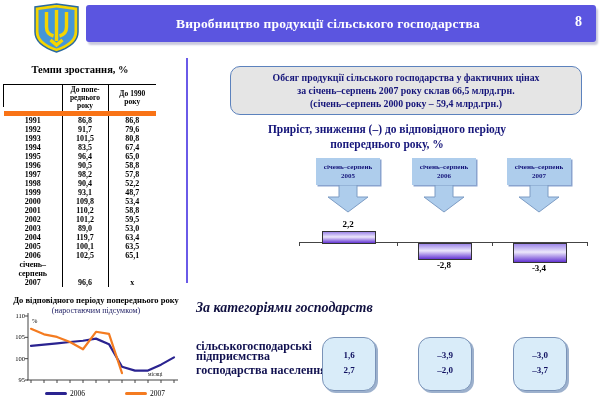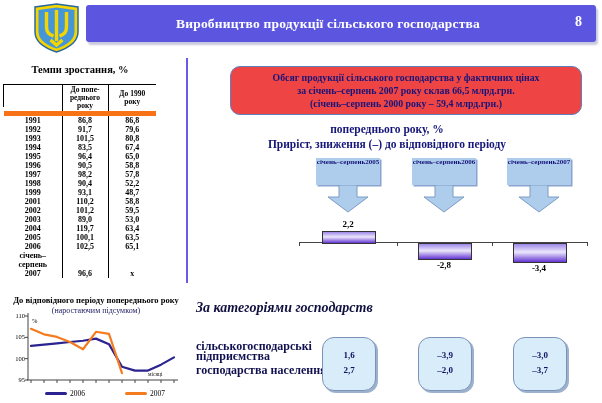--- a/index.html
+++ b/index.html
@@ -29,28 +29,28 @@
   #lc-sub{position:absolute;left:8px;top:306px;width:176px;text-align:center;font-size:8px;color:#1a1a60;}
   #linechart{position:absolute;left:0;top:0;}
   .ytick{position:absolute;width:16px;text-align:right;font-size:6.5px;line-height:7px;}
   #pct-label{position:absolute;left:32px;top:317px;font-size:6.5px;}
   #months-label{position:absolute;left:148px;top:371px;font-size:5.5px;color:#222;}
   #legend{position:absolute;left:25px;top:389px;width:160px;display:flex;justify-content:space-around;align-items:center;}
   .legend-item{display:flex;align-items:center;gap:3px;}
   .legend-swatch{width:22px;height:3px;border-radius:2px;}
   .legend-label{font-size:7.5px;}
   
-  #info-box{position:absolute;left:230px;top:66px;width:350px;height:47px;background:#ef4444;
+  #info-box{position:absolute;left:230px;top:66px;width:350px;height:47px;background:#e5e5e5;
             border:1.5px solid #5c82bd;border-radius:10px;display:flex;flex-direction:column;
             justify-content:center;text-align:center;color:#15157a;font-weight:bold;font-size:9.8px;line-height:13px;}
   
   #bar-heading{position:absolute;left:212px;top:122px;width:350px;text-align:center;color:#15157a;
                font-weight:bold;font-size:11.5px;line-height:15px;}
   .period-box{position:absolute;top:158px;width:64px;height:27px;background:#aecdec;
-              box-shadow:1.5px 1.5px 0 #8aa4cf;display:flex;justify-content:center;
+              box-shadow:1.5px 1.5px 0 #8aa4cf;display:flex;flex-direction:column;justify-content:center;
               text-align:center;color:#15157a;font-weight:bold;font-size:7px;line-height:8.5px;}
   #pbox1{left:316px;} #pbox2{left:412px;} #pbox3{left:507px;}
   .down-arrow{position:absolute;top:185px;width:44px;height:28px;}
   #arr1{left:326px;} #arr2{left:422px;} #arr3{left:517px;}
   #bar-axis{position:absolute;left:299px;top:242px;width:289px;height:1px;background:#444;}
   .axis-tick{position:absolute;top:242px;width:1px;height:4px;background:#444;}
   .bar{position:absolute;width:52px;border:1px solid #333;
        background:linear-gradient(180deg,#9d86e8 0%,#ece7fb 45%,#6334d2 100%);}
   #bar1{left:322px;} #bar2{left:418px;} #bar3{left:513px;}
   .bar-label{position:absolute;width:60px;text-align:center;font-weight:bold;font-size:9px;}
@@ -142,20 +142,25 @@
         </tr>
         <tr>
           <td>1998</td>
           <td class="c2">90,4</td>
           <td class="c3">52,2</td>
         </tr>
         <tr>
           <td>1999</td>
           <td class="c2">93,1</td>
           <td class="c3">48,7</td>
+        </tr>
+        <tr>
+          <td>2000</td>
+          <td class="c2">109,8</td>
+          <td class="c3">53,4</td>
         </tr>
         <tr>
           <td>2001</td>
           <td class="c2">110,2</td>
           <td class="c3">58,8</td>
         </tr>
         <tr>
           <td>2002</td>
           <td class="c2">101,2</td>
           <td class="c3">59,5</td>
@@ -233,22 +238,22 @@
     </div>
   </div>
 
   <div id="info-box">
     <div>Обсяг продукції сільського господарства у фактичних цінах</div>
     <div>за січень–серпень 2007 року склав 66,5 млрд.грн.</div>
     <div>(січень–серпень 2000 року – 59,4 млрд.грн.)</div>
   </div>
 
   <div id="bar-heading">
+    <div>Приріст, зниження (–) до відповідного періоду</div>
     <div>попереднього року, %</div>
-    <div>Приріст, зниження (–) до відповідного періоду</div>
   </div>
 
   <div class="period-box" id="pbox1">
     <div>січень–серпень</div>
     <div>2005</div>
   </div>
   <div class="period-box" id="pbox2">
     <div>січень–серпень</div>
     <div>2006</div>
   </div>

